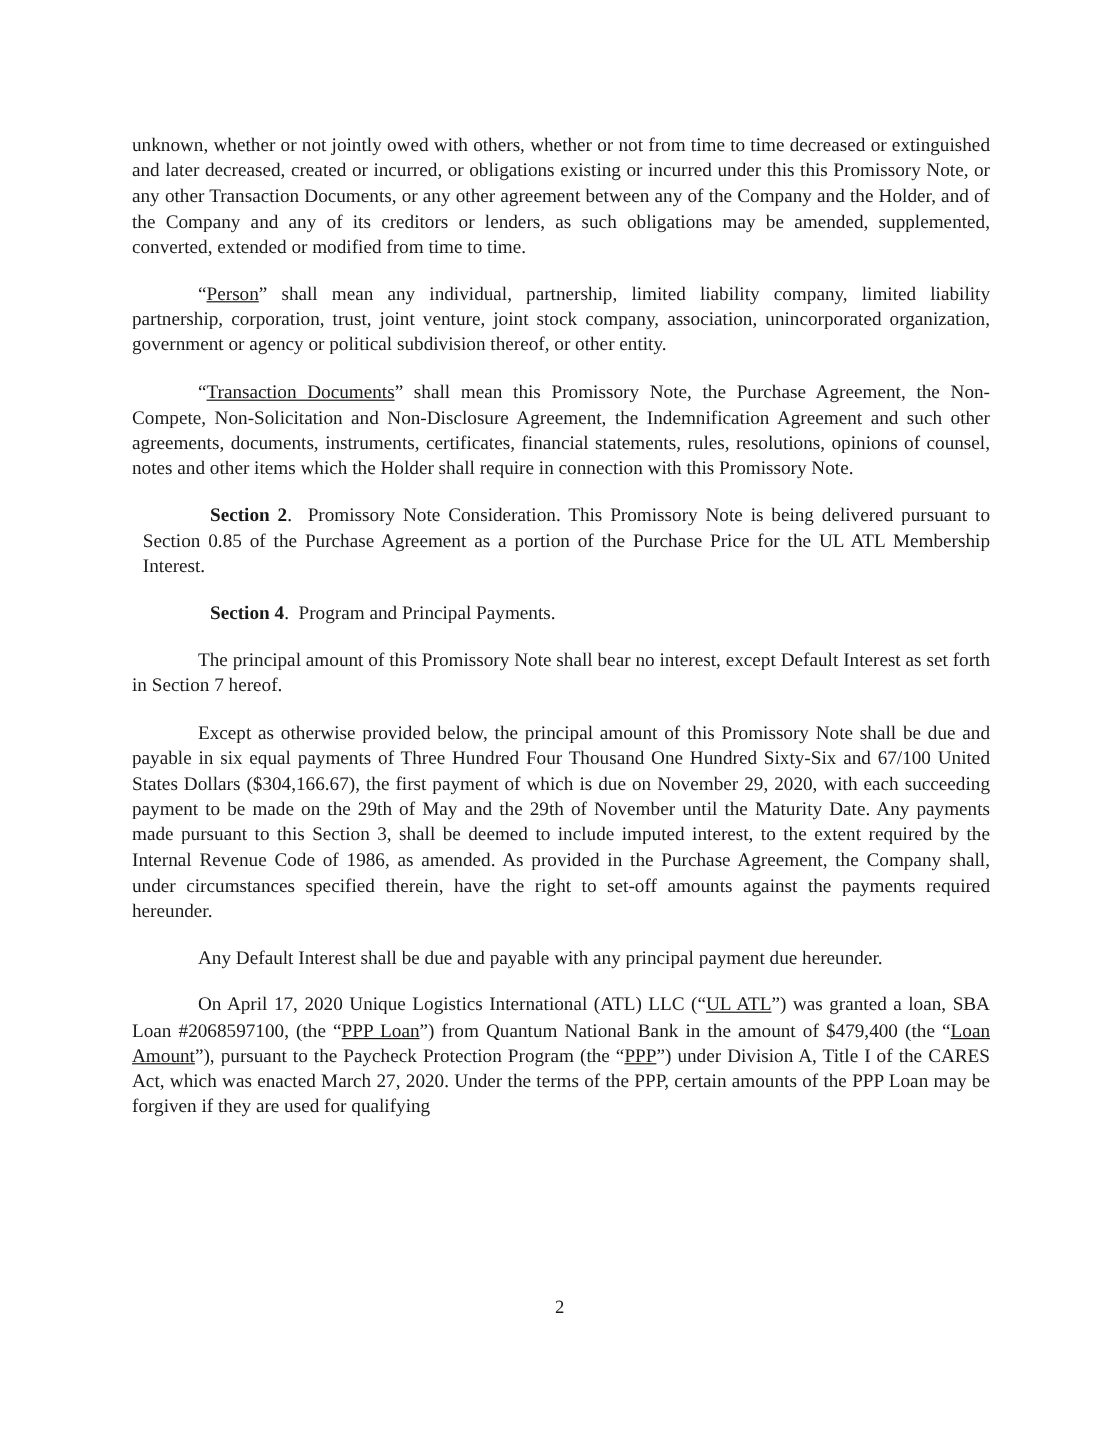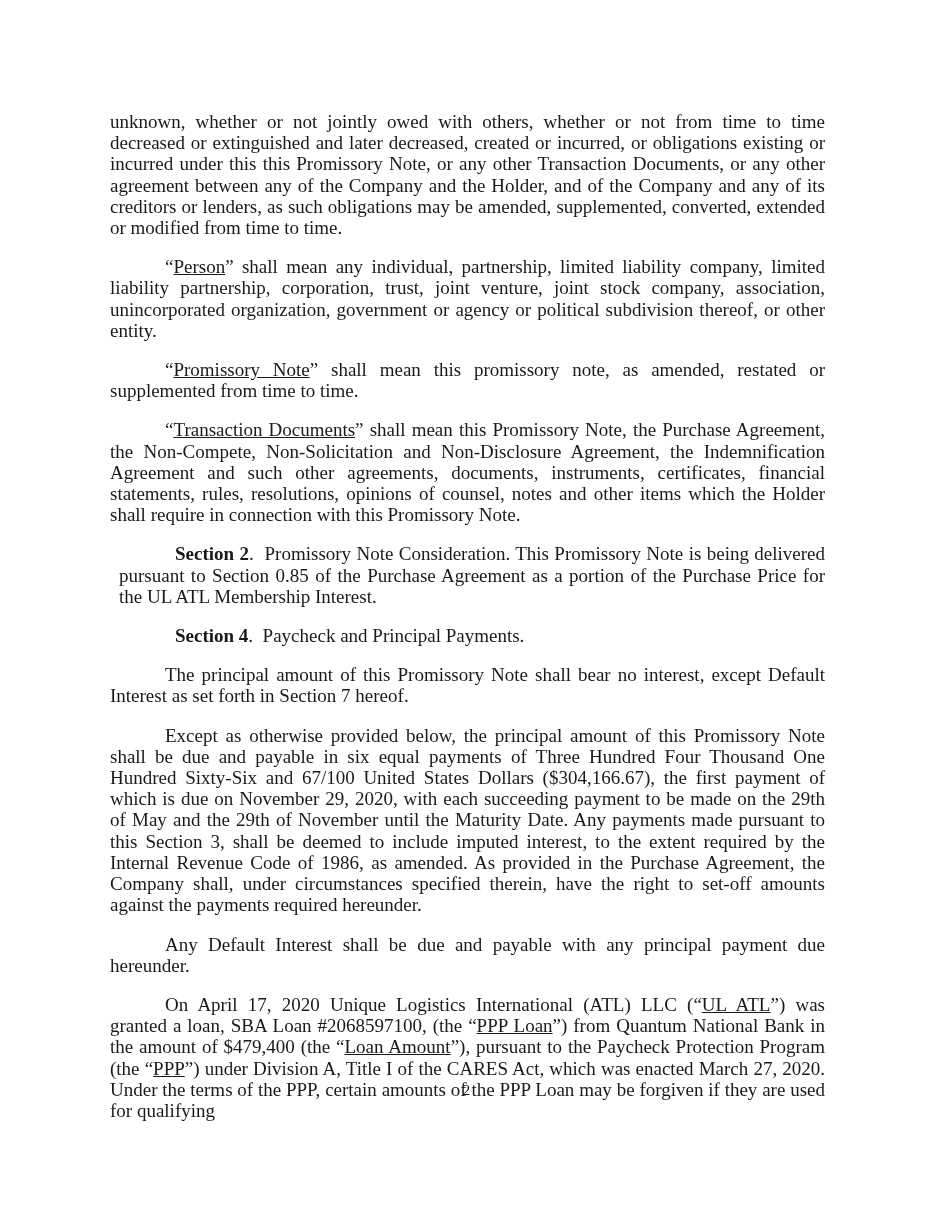--- a/index.html
+++ b/index.html
@@ -1,19 +1,19 @@
 <!DOCTYPE html>
 <html><head>
 <meta charset="utf-8">
 <style>
   html, body { margin: 0; padding: 0; background: #ffffff; }
   body { width: 933px; height: 1209px; position: relative; overflow: hidden; }
   .page {
     position: absolute; left: 110px; top: 111px; width: 715px;
-    font-family: "Liberation Serif", serif; font-size: 19px; line-height: 21.2px;
+    font-family: "Liberation Serif", serif; font-size: 16px; line-height: 21.2px;
     color: #1a1a1a;
   }
   .p { text-align: justify; margin: 0 0 18px 0; }
   .indent { text-indent: 55px; }
   .sec { text-align: justify; margin: 0 0 18px 9px; text-indent: 56px; }
   .u { text-decoration: underline; }
   .b { font-weight: bold; }
   .i { }
   .pagenum {
     position: absolute; top: 1081px; left: 0; width: 933px; text-align: center;
@@ -21,27 +21,26 @@
   }
 </style>
 </head>
 <body>
 
 <div class="page">
   <p class="p">unknown, whether or not jointly owed with others, whether or not from time to time decreased or extinguished and later decreased, created or incurred, or obligations existing or incurred under this this Promissory Note, or any other Transaction Documents, or any other agreement between any of the Company and the Holder, and of the Company and any of its creditors or lenders, as such obligations may be amended, supplemented, converted, extended or modified from time to time.</p>
 
   <p class="p indent"><span>“</span><span class="u">Person</span><span>” shall mean any individual, partnership, limited liability company, limited liability partnership, corporation, trust, joint venture, joint stock company, association, unincorporated organization, government or agency or political subdivision thereof, or other entity.</span></p>
 
-  <p class="p indent"><span>“</span><span class="u">Promissory Note</span><span>” shall mean this promissory note, as amended, restated or supplemented from time to time.</span></p>
 
   <p class="p indent"><span>“</span><span class="u">Transaction Documents</span><span>” shall mean this Promissory Note, the Purchase Agreement, the Non-Compete, Non-Solicitation and Non-Disclosure Agreement, the Indemnification Agreement and such other agreements, documents, instruments, certificates, financial statements, rules, resolutions, opinions of counsel, notes and other items which the Holder shall require in connection with this Promissory Note.</span></p>
 
   <p class="sec"><span class="b">Section 2</span><span style="white-space:pre">.  </span><span class="i">Promissory Note Consideration</span><span>. This Promissory Note is being delivered pursuant to Section 0.85 of the Purchase Agreement as a portion of the Purchase Price for the UL ATL Membership Interest.</span></p>
 
-  <p class="sec"><span class="b">Section 4</span><span style="white-space:pre">.  </span><span class="i">Paycheck and Principal Payments.</span></p>
+  <p class="sec"><span class="b">Section 4</span><span style="white-space:pre">.  </span><span class="i">Program and Principal Payments.</span></p>
 
   <p class="p indent">The principal amount of this Promissory Note shall bear no interest, except Default Interest as set forth in Section 7 hereof.</p>
 
   <p class="p indent">Except as otherwise provided below, the principal amount of this Promissory Note shall be due and payable in six equal payments of Three Hundred Four Thousand One Hundred Sixty-Six and 67/100 United States Dollars ($304,166.67), the first payment of which is due on November 29, 2020, with each succeeding payment to be made on the 29th of May and the 29th of November until the Maturity Date. Any payments made pursuant to this Section 3, shall be deemed to include imputed interest, to the extent required by the Internal Revenue Code of 1986, as amended. As provided in the Purchase Agreement, the Company shall, under circumstances specified therein, have the right to set-off amounts against the payments required hereunder.</p>
 
   <p class="p indent">Any Default Interest shall be due and payable with any principal payment due hereunder.</p>
 
   <p class="p indent"><span>On April 17, 2020 Unique Logistics International (ATL) LLC (“</span><span class="u">UL ATL</span><span>”) was granted a loan, SBA Loan #2068597100, (the “</span><span class="u">PPP Loan</span><span>”) from Quantum National Bank in the amount of $479,400 (the “</span><span class="u">Loan Amount</span><span>”), pursuant to the Paycheck Protection Program (the “</span><span class="u">PPP</span><span>”) under Division A, Title I of the CARES Act, which was enacted March 27, 2020. Under the terms of the PPP, certain amounts of the PPP Loan may be forgiven if they are used for qualifying</span></p>
 </div>
 

